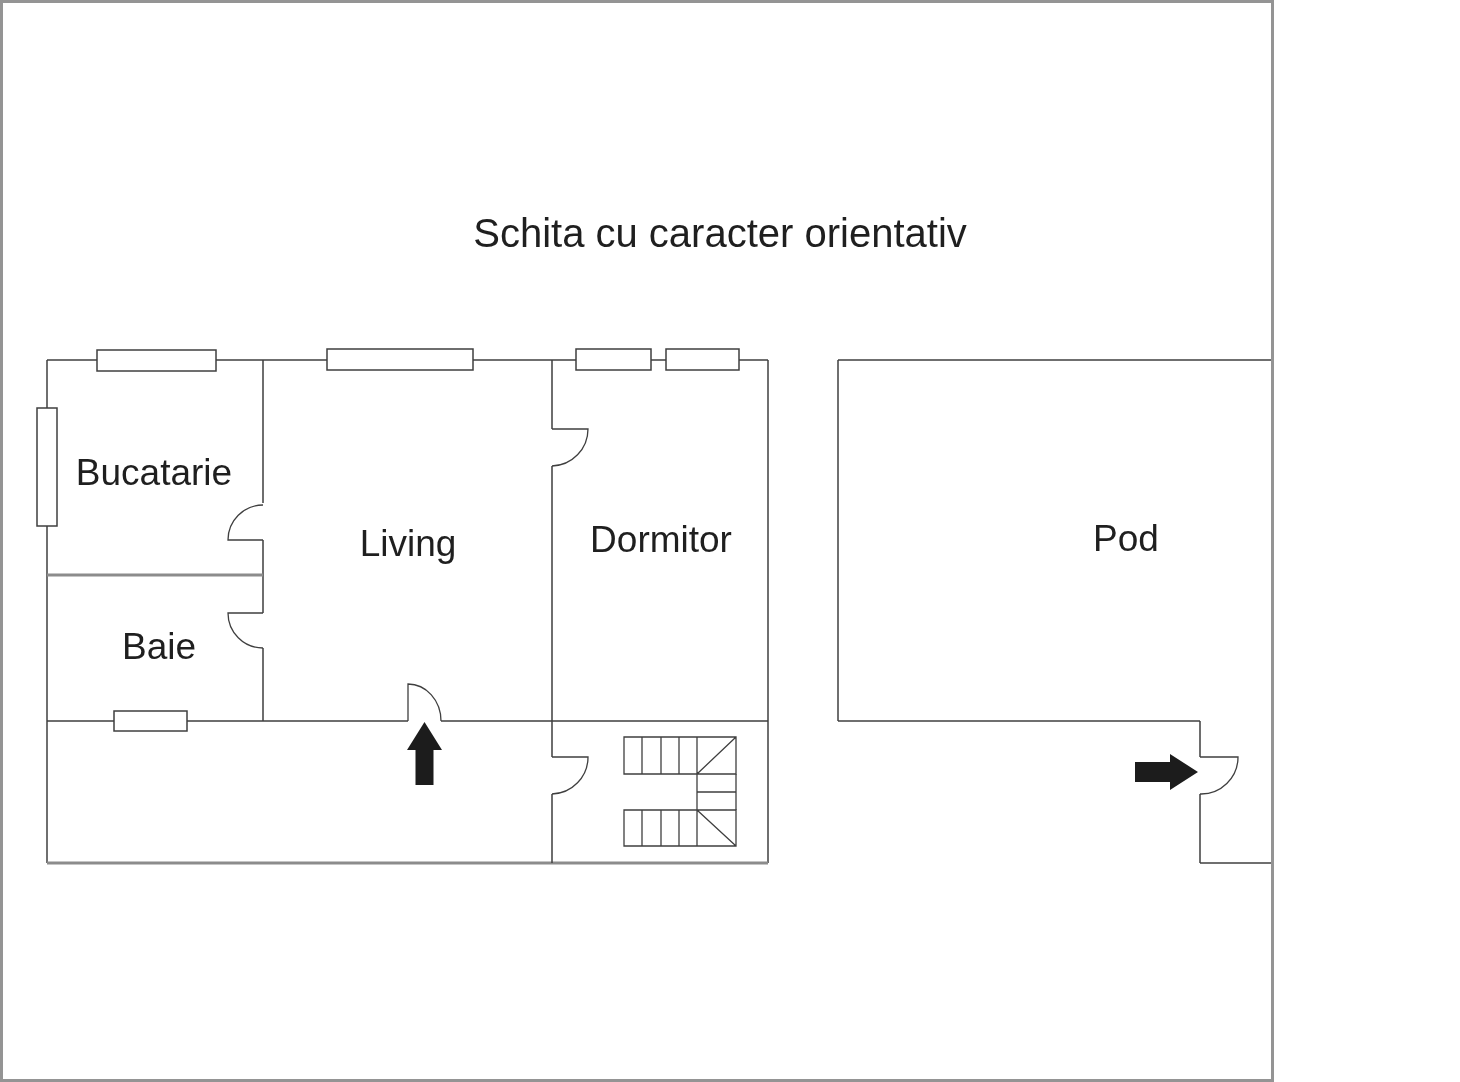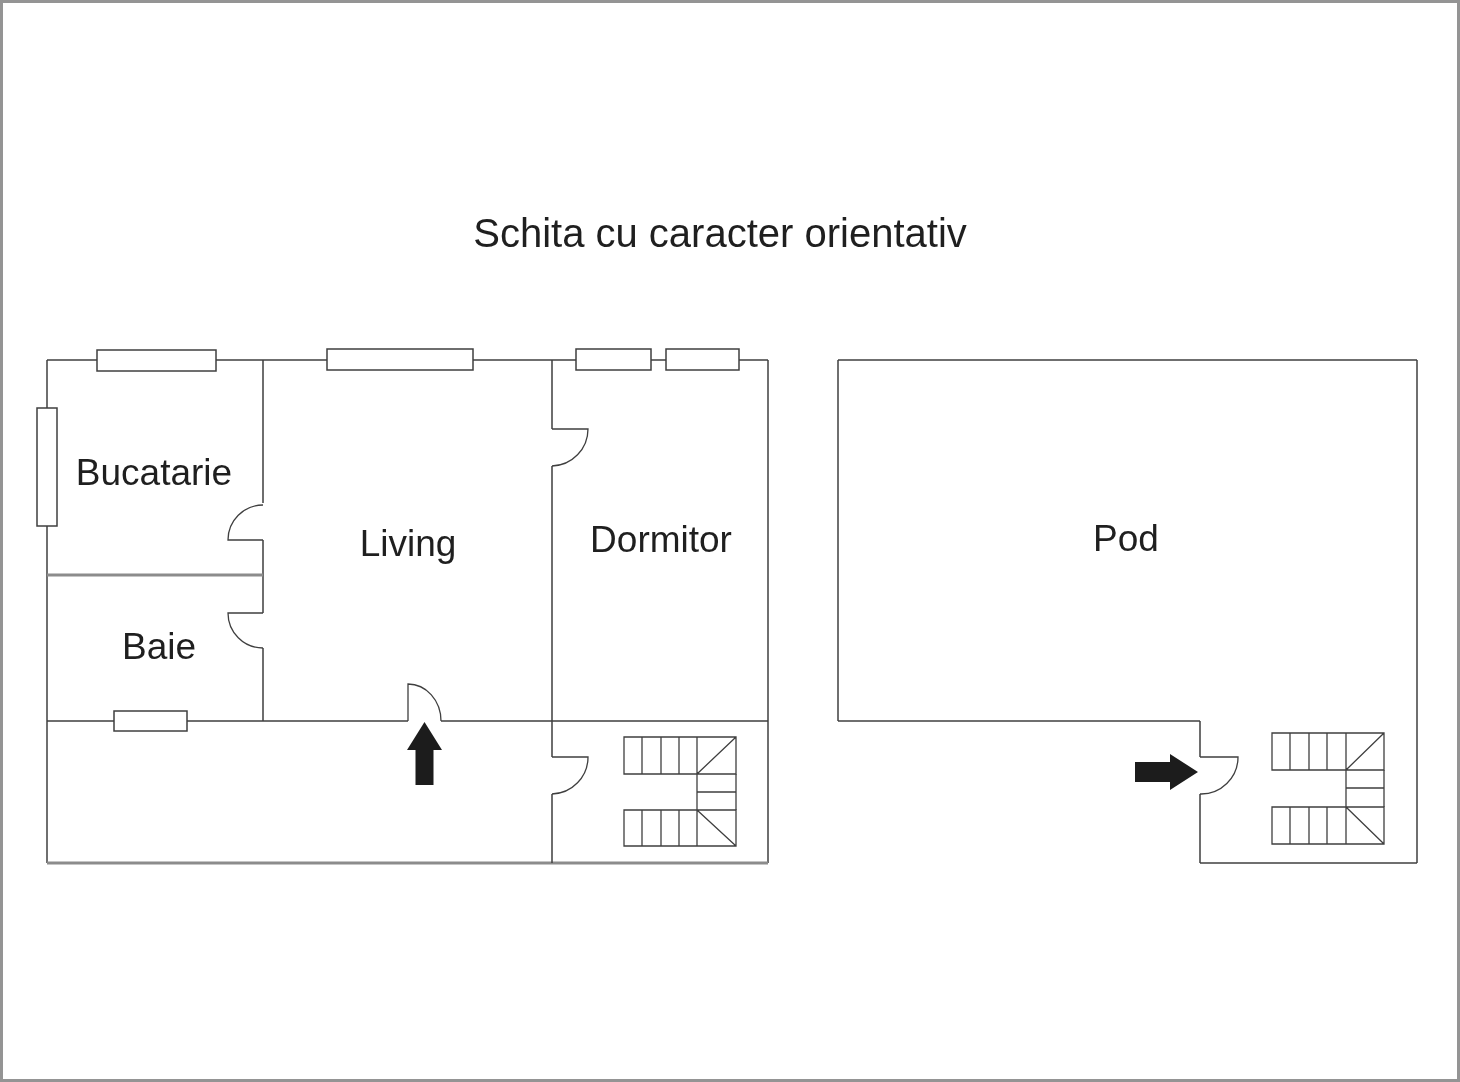--- a/index.html
+++ b/index.html
@@ -1,18 +1,18 @@
 <!DOCTYPE html>
 <html style="--wall: #3f3f3f; --thick-wall: #8c8c8c; --arrow: #1c1c1c; --text: #1f1f1f; --page-border: #949494; --background: #ffffff;"><head>
 <meta charset="utf-8">
 <style>
   html,body{margin:0;padding:0;background:#fff;}
   .page{
     position:relative;
-    width:1460px;height:1082px;
+    width:1274px;height:1082px;
     box-sizing:border-box;
     border:3px solid var(--page-border,#949494);
     background:var(--background,#ffffff);
     overflow:hidden;
     font-family:"Liberation Sans",sans-serif;
   }
   svg{position:absolute;top:-3px;left:-3px;display:block;}
   .wall{stroke:var(--wall,#3f3f3f);stroke-width:1.5;fill:none;stroke-linecap:butt;}
   .thick-wall{stroke:var(--thick-wall,#8c8c8c);stroke-width:3;fill:none;}
   .win{fill:#ffffff;stroke:var(--wall,#3f3f3f);stroke-width:1.5;}

